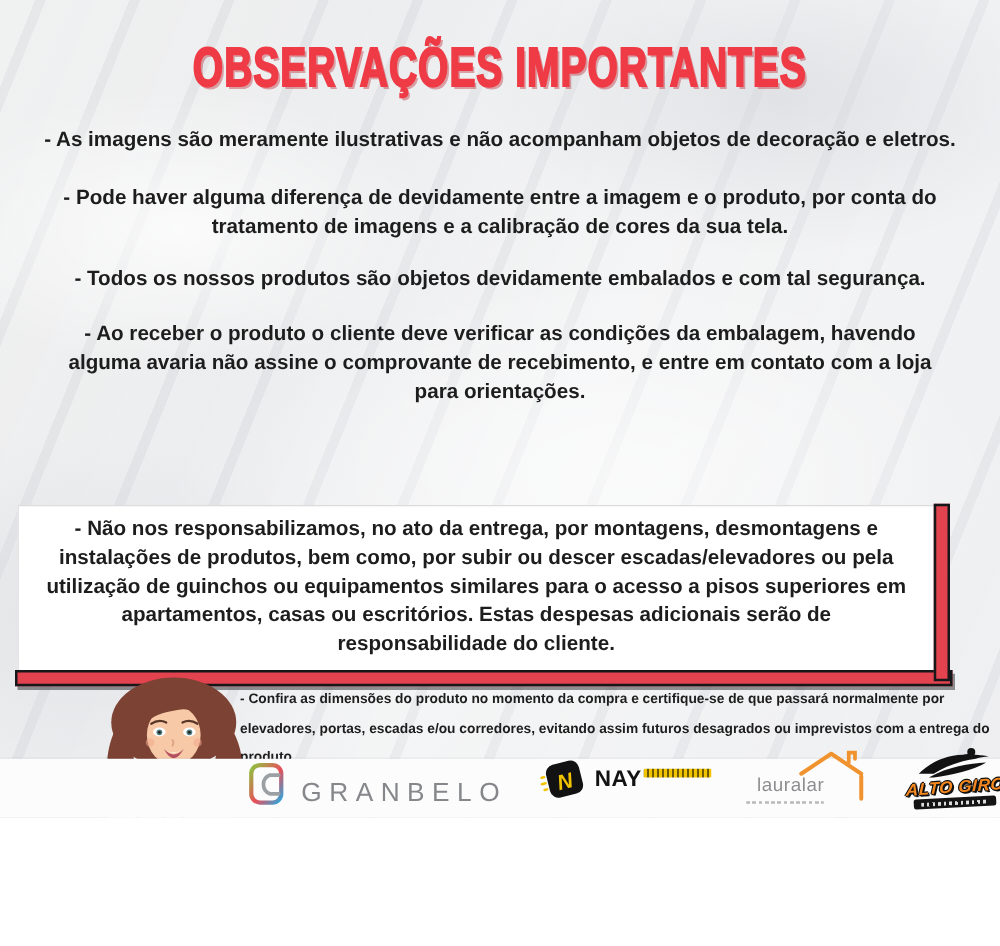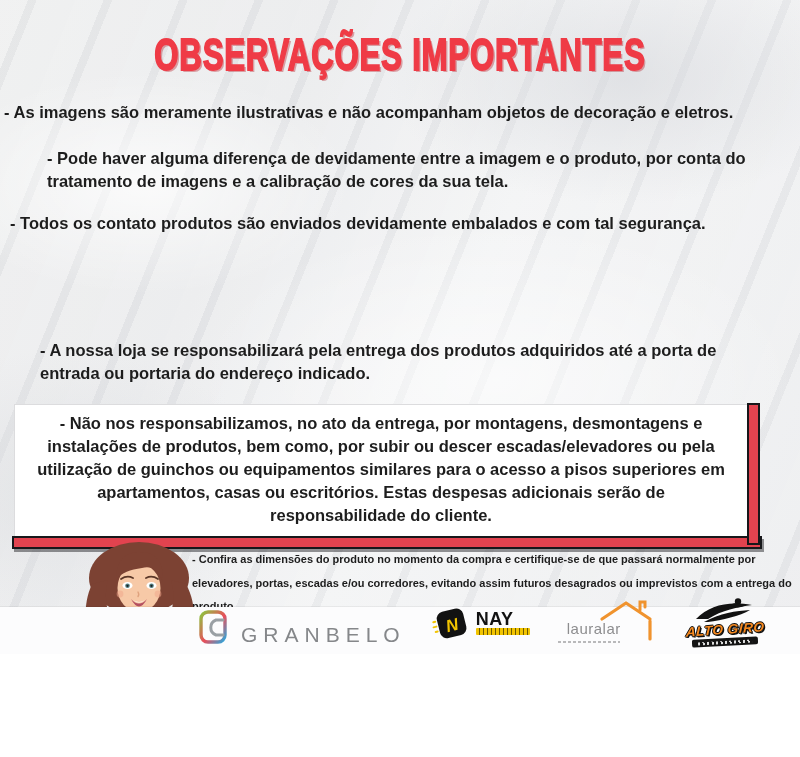--- a/index.html
+++ b/index.html
@@ -26,21 +26,21 @@
     color:#ef3b46;
     -webkit-text-stroke:1.6px #ef3b46;
     text-shadow:2.5px 2.5px 0 rgba(186,40,50,.40);
     transform:scale(.78,1.10); transform-origin:center top;
     white-space:nowrap;
   }
 
   
   .note{
     position:absolute; left:50%; transform:translateX(-50%);
-    text-align:left; font-weight:700; font-size:16.5px; line-height:23px;
+    text-align:center; font-weight:700; font-size:16.5px; line-height:23px;
     color:#1d1d1d;
   }
   .note-1{ top:101px; width:792px; }
   .note-2{ top:147px; width:706px; }
   .note-3{ top:212px; width:780px; }
   .note-4{ top:256px; width:726px; }
   .note-5{ top:339px; width:720px; }
 
   
   .notice-box{
@@ -86,21 +86,21 @@
   }
 
   
   .brand-granbelo{ display:flex; align-items:flex-end; gap:9px; }
   .granbelo-label{
     font-size:21px; font-weight:400; letter-spacing:6px; color:#85878a;
   }
 
   
   .brand-nay{ display:flex; align-items:center; gap:6px; position:relative; top:-4px; }
-  .nay-col{ display:flex; flex-direction:column; align-items:flex-start; gap:1px; }
+  .nay-col{ display:flex; flex-direction:row; align-items:flex-start; gap:1px; }
   .nay-label{ font-size:18px; font-weight:700; letter-spacing:.5px; color:#121212; line-height:16px; }
   .nay-tagline{
     width:54px; height:7px; border-radius:1px;
     background:repeating-linear-gradient(90deg,#f2c400 0 3px,#6e5a00 3px 4px);
   }
 
   
   .brand-lauralar{ position:relative; width:104px; height:44px; top:-2px; }
   .lauralar-text{
     position:absolute; left:11px; bottom:10px;
@@ -133,22 +133,22 @@
 <body>
 
 <div class="stage">
 
   <div class="title">
     <span class="title-text">OBSERVAÇÕES IMPORTANTES</span>
   </div>
 
   <p class="note note-1">- As imagens são meramente ilustrativas e não acompanham objetos de decoração e eletros.</p>
   <p class="note note-2">- Pode haver alguma diferença de devidamente entre a imagem e o produto, por conta do tratamento de imagens e a calibração de cores da sua tela.</p>
-  <p class="note note-3">- Todos os contato produtos são enviados devidamente embalados e com tal segurança.</p>
-  <p class="note note-5">- A nossa loja se responsabilizará pela entrega dos produtos adquiridos até a porta de entrada ou portaria do endereço indicado.</p>
+  <p class="note note-3">- Todos os nossos produtos são objetos devidamente embalados e com tal segurança.</p>
+  <p class="note note-4">- Ao receber o produto o cliente deve verificar as condições da embalagem, havendo alguma avaria não assine o comprovante de recebimento, e entre em contato com a loja para orientações.</p>
 
   <div class="notice-box">
     <p class="notice-text">- Não nos responsabilizamos, no ato da entrega, por montagens, desmontagens e instalações de produtos, bem como, por subir ou descer escadas/elevadores ou pela utilização de guinchos ou equipamentos similares para o acesso a pisos superiores em apartamentos, casas ou escritórios. Estas despesas adicionais serão de responsabilidade do cliente.</p>
   </div>
 
   <p class="dimension-note">- Confira as dimensões do produto no momento da compra e certifique-se de que passará normalmente por elevadores, portas, escadas e/ou corredores, evitando assim futuros desagrados ou imprevistos com a entrega do produto.</p>
 
   <svg class="woman" viewBox="0 0 256 221" aria-hidden="true">
 
     <g>

